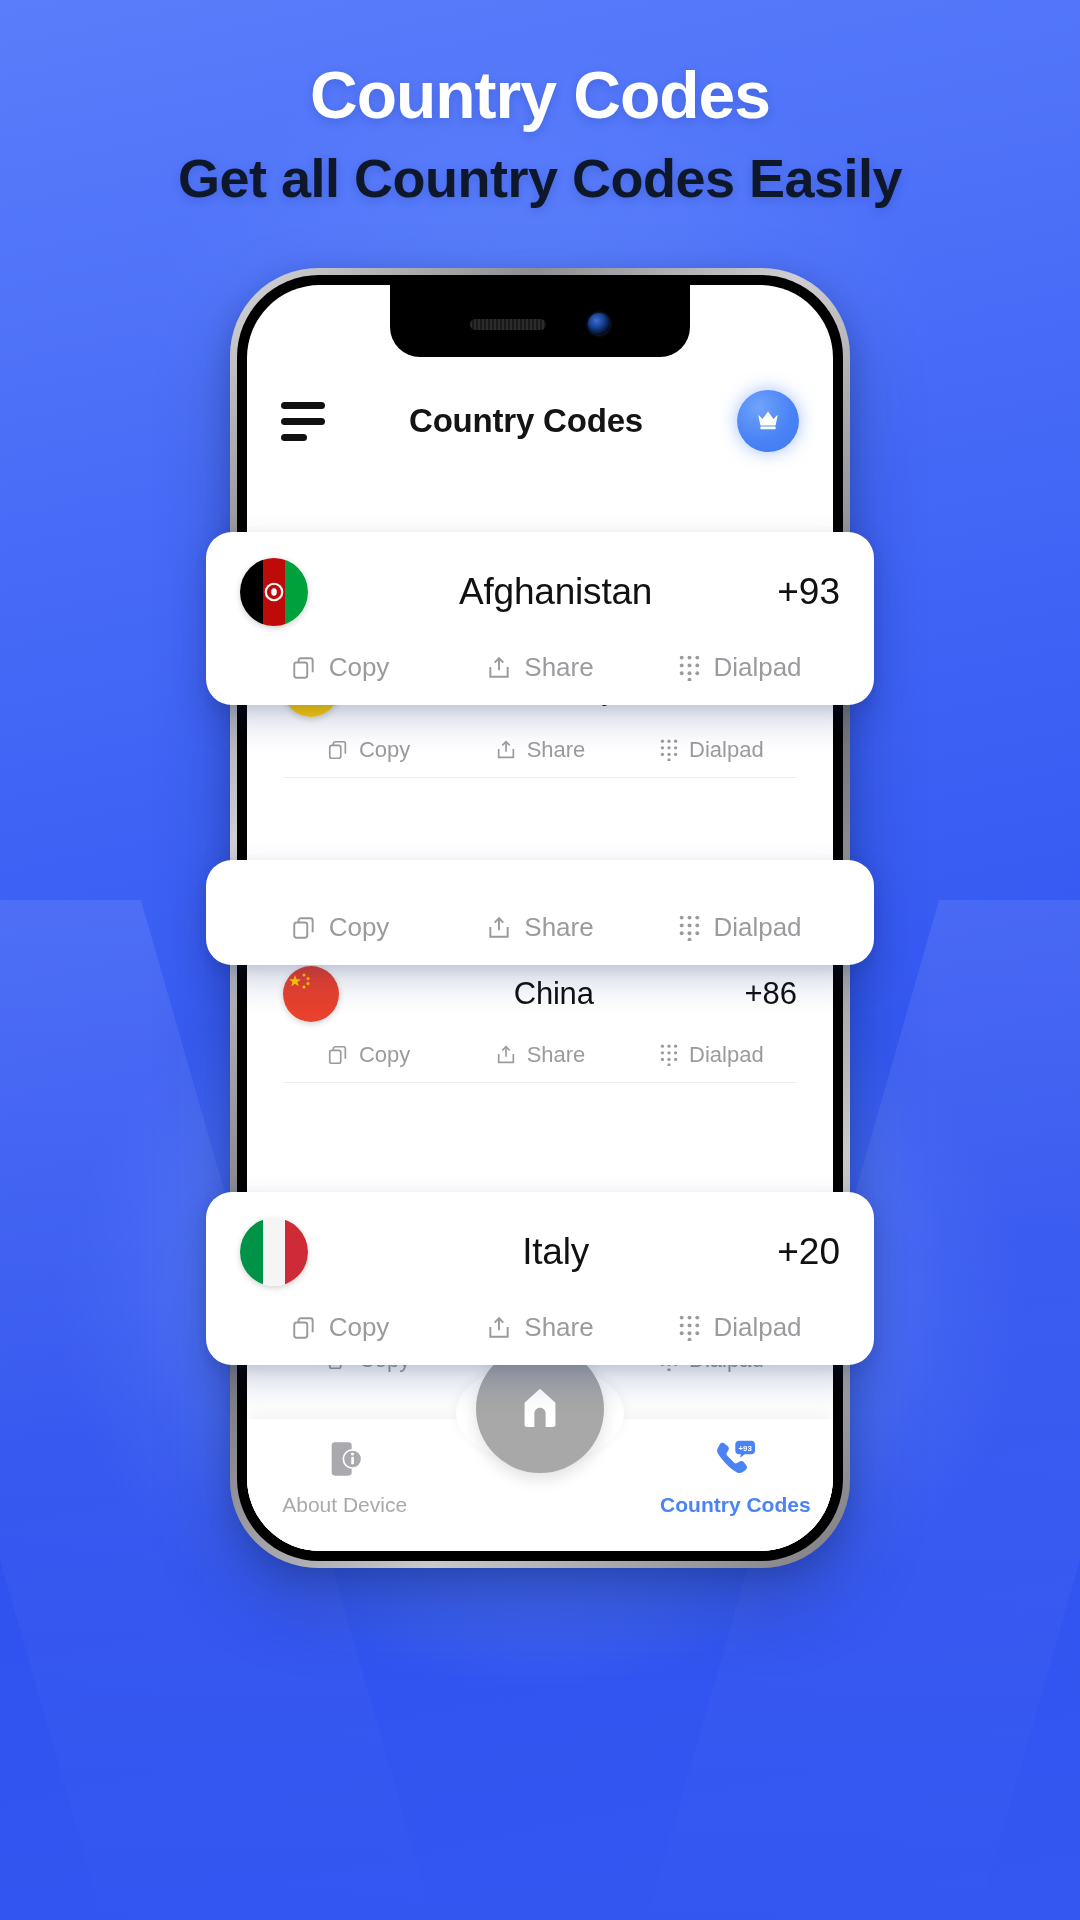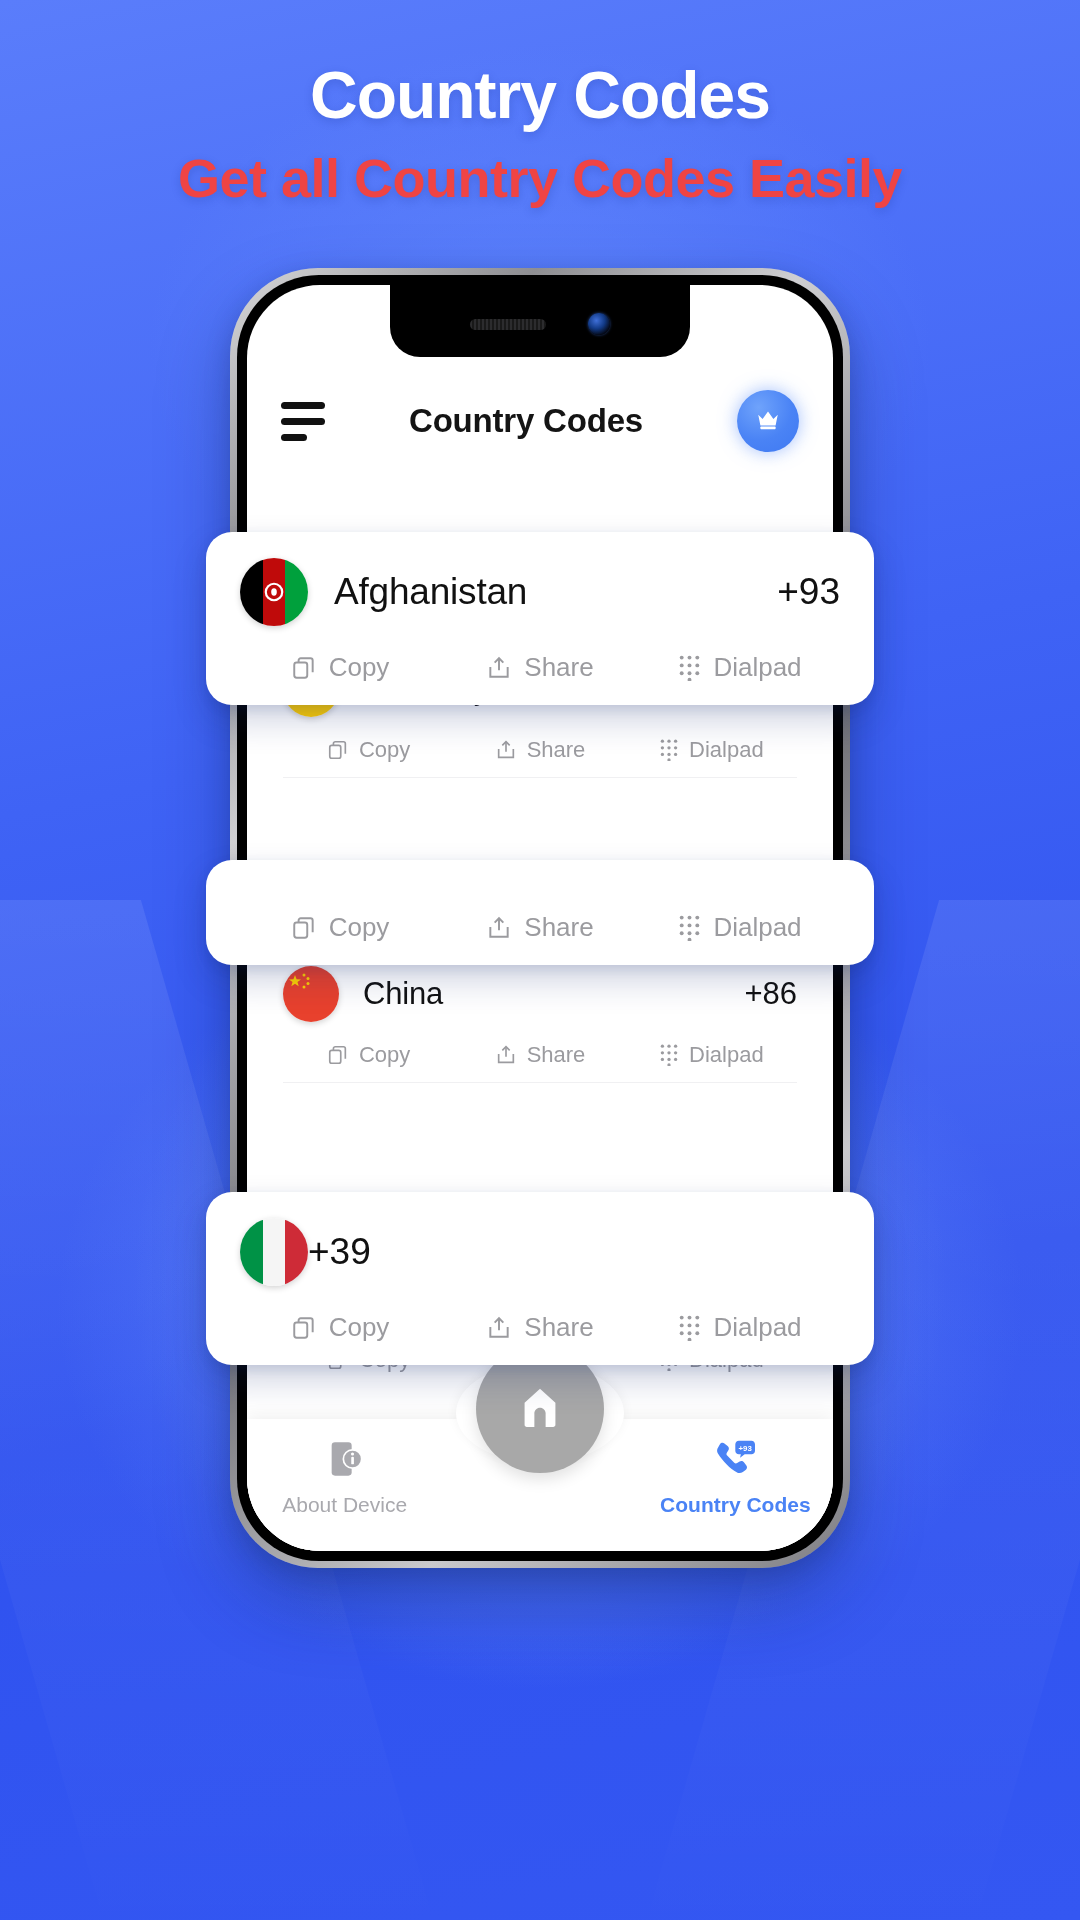--- a/index.html
+++ b/index.html
@@ -19,21 +19,21 @@
   .glow { position:absolute; left:50%; top:830px; transform:translateX(-50%); width:900px; height:900px;
           background:radial-gradient(ellipse at center, rgba(150,185,255,0.38) 0%, rgba(150,185,255,0) 64%); }
 
   
   .headline-wrap { position:absolute; top:62px; left:0; width:1080px; text-align:center; z-index:6; }
   .headline {
     font-size:66px; font-weight:bold; color:#ffffff; letter-spacing:-1px;
     text-shadow:0 3px 10px rgba(20,45,140,0.22); line-height:1.0;
   }
   .subheadline {
-    margin-top:22px; font-size:54px; font-weight:bold; color:#ef4444; letter-spacing:-.5px;
+    margin-top:22px; font-size:54px; font-weight:bold; color:#0f172a; letter-spacing:-.5px;
     text-shadow:0 3px 10px rgba(20,45,140,0.22); line-height:1.05;
   }
 
   
   .phone {
     position:absolute; left:50%; transform:translateX(-50%);
     top:268px; width:620px; height:1300px;
     border-radius:88px;
     background:linear-gradient(135deg,#d8d8da 0%, #8e8e92 16%, #cfcfd2 30%, #6f6f74 55%, #c9c9cc 78%, #7d7d82 100%);
     padding:7px;
@@ -81,21 +81,21 @@
 
   
   .list { position:absolute; top:182px; left:0; width:100%; bottom:0; background:#fff; }
   .row-inner { padding:0 36px; }
   .row {
     background:#fff; border-bottom:1px solid #f0f0f2; padding:22px 0 14px 0;
   }
   .row-top { display:flex; align-items:center; }
   .flag { width:56px; height:56px; border-radius:50%; overflow:hidden; position:relative;
           flex:none; box-shadow:0 2px 6px rgba(0,0,0,.18); }
-  .cname { font-size:31px; color:#111; margin-left:24px; flex:1; letter-spacing:-.2px; }
+  .cname { font-size:31px; color:#111; margin-left:24px; flex:1; letter-spacing:-.2px;text-align:center; }
   .ccode { font-size:31px; color:#111; font-weight:500; }
   .actions { display:flex; margin-top:20px; }
   .action { flex:1; display:flex; align-items:center; justify-content:center; gap:10px;
             color:#9b9b9f; font-size:22px; cursor:pointer; }
   .action svg { display:block; }
 
   
   .card {
     position:absolute; left:50%; transform:translateX(-50%);
     width:668px; background:#fff; border-radius:26px;
@@ -469,21 +469,22 @@
       <span>Dialpad</span>
     </div>
   </div>
 </div>
 
 <div class="card" style="top:1192px">
   <div class="row-top">
     <div class="flag">
       <div style="position:absolute;inset:0;background:linear-gradient(to right,#009246 0 33.3%,#f5f5f5 33.3% 66.6%,#ce2b37 66.6% 100%)"></div>
     </div>
-    <div class="ccode">+39</div>
+    <div class="cname">Italy</div>
+    <div class="ccode">+20</div>
   </div>
   <div class="actions">
     <div class="action">
       <span>
           <svg width="26" height="26" viewBox="0 0 24 24" fill="none" stroke="#9b9b9f" stroke-width="1.8">
             <rect x="3" y="7" width="12" height="14" rx="2.2"></rect>
             <path d="M7 7V5a2 2 0 0 1 2-2h9a2 2 0 0 1 2 2v11"></path>
           </svg>
         </span>
       <span>Copy</span>

